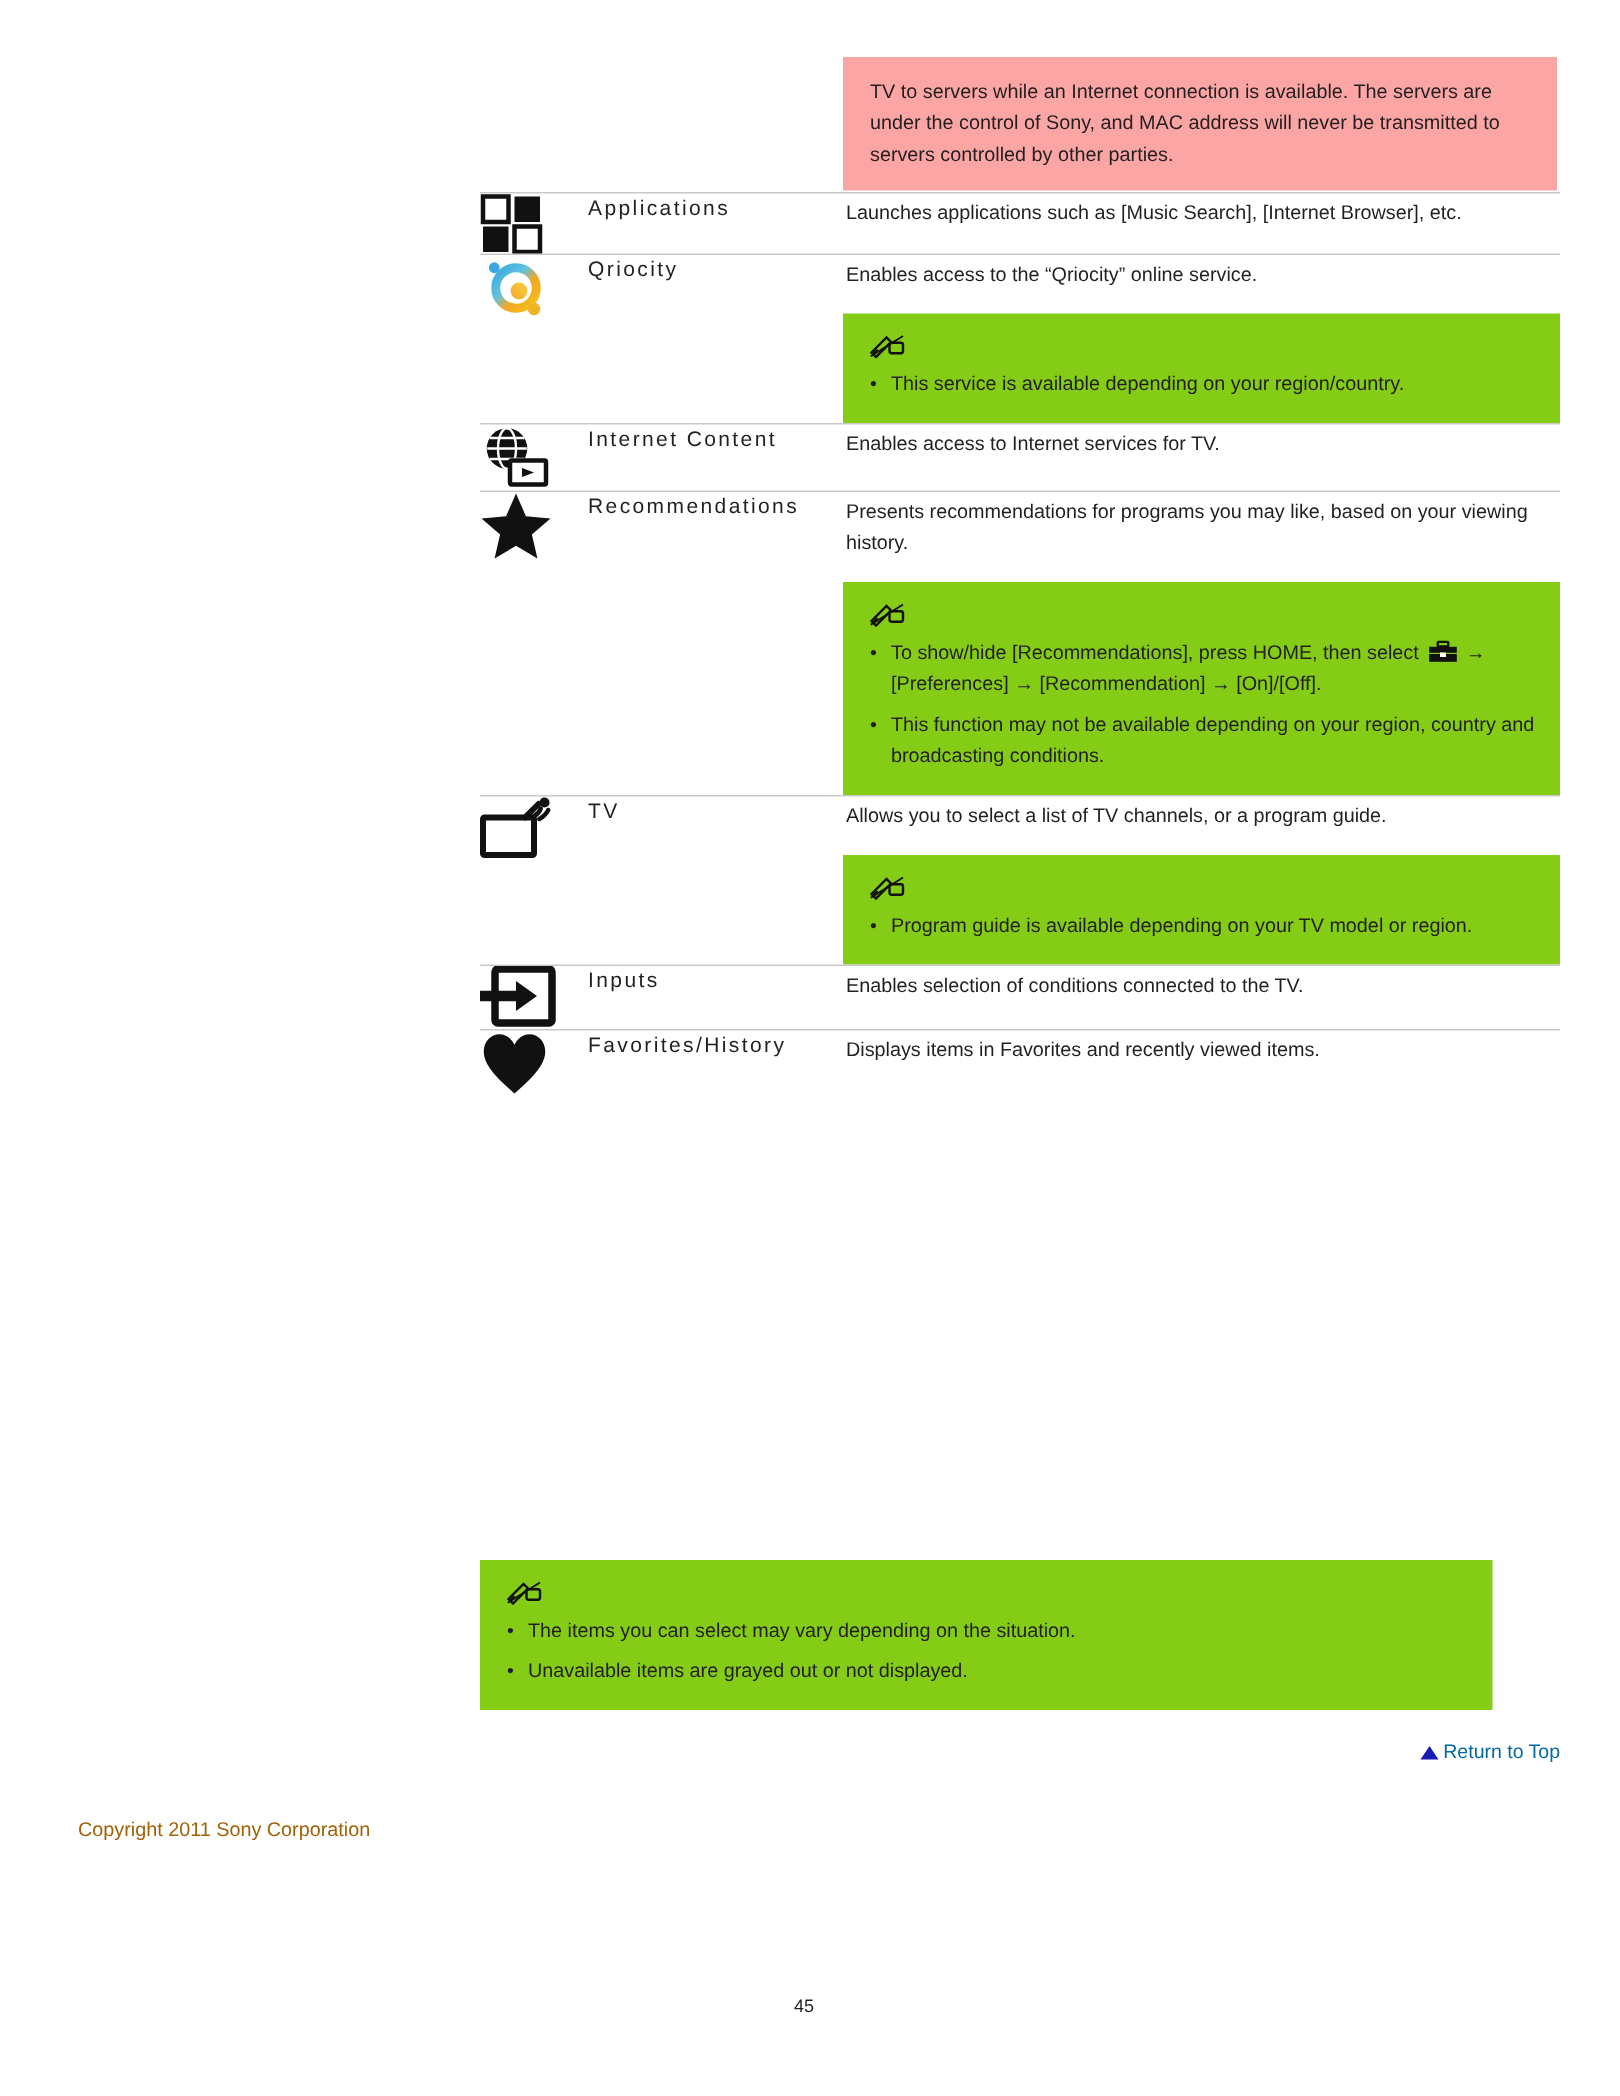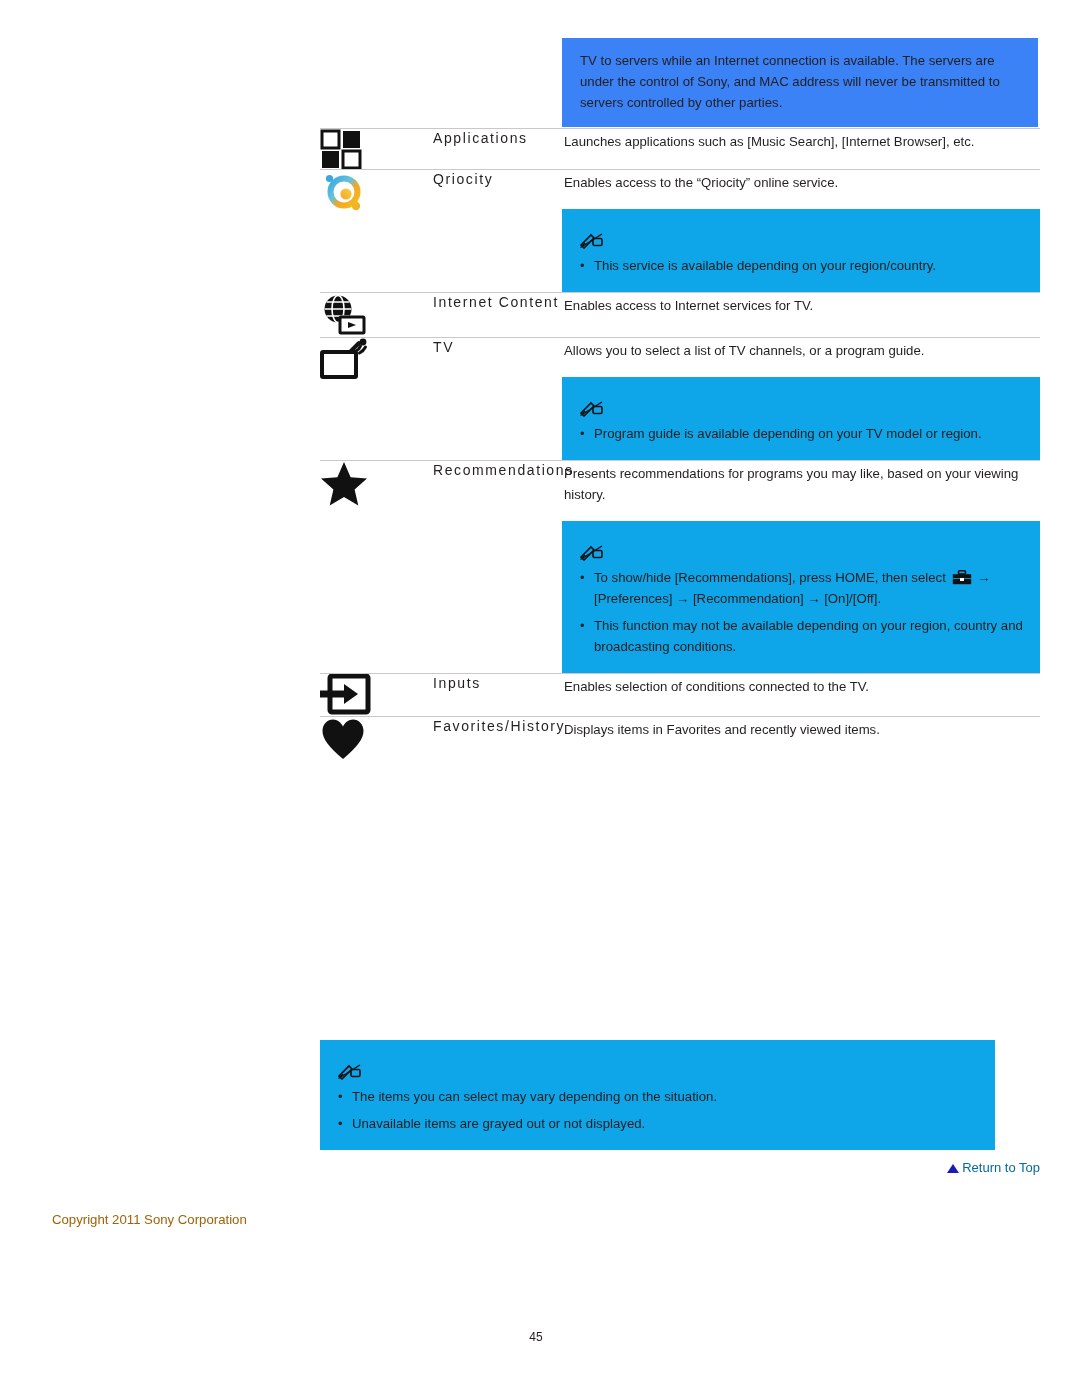--- a/index.html
+++ b/index.html
@@ -12,21 +12,21 @@
     position:relative;
     overflow:hidden;
   }
 
   
   .doc { position:absolute; left:0; top:0; width:1080px; }
 
   .top-note {
     position:absolute;
     left:562px; top:38px; width:476px;
-    background:#3b82f6;
+    background:#fca5a5;
     padding:12px 35px 14px 18px;
   }
   .top-note p {
     margin:0;
     font-size:13.2px;
     line-height:21px;
     color:#231f20;
   }
 
   table.rows {
@@ -45,34 +45,33 @@
   td.c-icon   { width:72px;  padding:14px 0 22px 4px; }
   td.c-label  { width:170px; padding:18px 8px 22px 0; }
   td.c-desc   { width:478px; padding:18px 0 20px 0; }
 
   .lbl {
     font-size:14px;
     letter-spacing:1.6px;
     color:#231f20;
     white-space:nowrap;
     line-height:18px;
-    margin-left:41px;
   }
   .desc {
     font-size:13.2px;
     line-height:21px;
     color:#231f20;
     margin:2px;
   }
 
   
   .note {
-    background:#0ea5e9;
+    background:#84cc16;
     margin-top:16px;
-    padding:22px 16px 14px 16px;
+    padding:12px 16px 14px 16px;
   }
   .note.standalone {
     position:absolute;
     left:320px;
     width:675px;
     margin-top:0;
   }
   .note-icon { display:block; margin:2px 0 6px 2px; }
   .note ul { margin:0; padding:0; list-style:none; }
   .note li {
@@ -211,53 +210,20 @@
             <rect x="20" y="24" width="24" height="16" rx="1" fill="#fff" stroke="#111" stroke-width="3"></rect>
             <path d="M28 29 L36 32 L28 35 Z" fill="#111"></path>
           </svg>
         </span>
       </td>
       <td class="c-label">
         <span class="lbl">Internet Content</span>
       </td>
       <td class="c-desc">
         <p class="desc">Enables access to Internet services for TV.</p>
-      </td>
-    </tr>
-
-    <tr>
-      <td class="c-icon">
-        <span>
-          <svg width="50" height="44" viewBox="0 0 50 44">
-            <rect x="2" y="14" width="34" height="25" rx="1" fill="#fff" stroke="#111" stroke-width="4"></rect>
-            <path d="M30 14 L39 5" stroke="#111" stroke-width="4" stroke-linecap="round"></path>
-            <circle cx="43" cy="4" r="3.4" fill="#111"></circle>
-            <path d="M36 13 A9 9 0 0 0 40.5 8" fill="none" stroke="#111" stroke-width="3" stroke-linecap="round"></path>
-            <path d="M39.5 15 A14 14 0 0 0 45.5 9" fill="none" stroke="#111" stroke-width="3" stroke-linecap="round"></path>
-          </svg>
-        </span>
-      </td>
-      <td class="c-label">
-        <span class="lbl">TV</span>
-      </td>
-      <td class="c-desc">
-        <p class="desc">Allows you to select a list of TV channels, or a program guide.</p>
-        <div class="note">
-          <span class="note-icon">
-            <svg width="24" height="16" viewBox="0 0 24 16">
-              <path d="M1 12 L11 2 L14 5 L4 15 Z" fill="none" stroke="#111" stroke-width="1.6"></path>
-              <path d="M2 13 L5 10" stroke="#111" stroke-width="1.4"></path>
-              <rect x="13" y="5.5" width="9" height="7" rx="1.5" fill="none" stroke="#111" stroke-width="1.6"></rect>
-              <path d="M0.5 14.5 L22 1" stroke="#111" stroke-width="1.3"></path>
-            </svg>
-          </span>
-          <ul>
-            <li>Program guide is available depending on your TV model or region.</li>
-          </ul>
-        </div>
       </td>
     </tr>
 
     <tr>
       <td class="c-icon">
         <span>
           <svg width="48" height="46" viewBox="0 0 48 46">
             <path d="M24 1 L30.6 16.2 L47 17.6 L34.6 28.4 L38.3 44.4 L24 35.9 L9.7 44.4 L13.4 28.4 L1 17.6 L17.4 16.2 Z" fill="#111"></path>
           </svg>
         </span>
@@ -282,20 +248,53 @@
                       <rect x="0.8" y="4.2" width="18.4" height="4" fill="#111"></rect>
                       <rect x="0.8" y="9" width="18.4" height="5.2" fill="#111"></rect>
                       <rect x="8" y="8" width="4" height="3" fill="#fff"></rect>
                     </svg></span><span> → [Preferences] → [Recommendation] → [On]/[Off].</span></li>
             <li>This function may not be available depending on your region, country and broadcasting conditions.</li>
           </ul>
         </div>
       </td>
     </tr>
 
+    <tr>
+      <td class="c-icon">
+        <span>
+          <svg width="50" height="44" viewBox="0 0 50 44">
+            <rect x="2" y="14" width="34" height="25" rx="1" fill="#fff" stroke="#111" stroke-width="4"></rect>
+            <path d="M30 14 L39 5" stroke="#111" stroke-width="4" stroke-linecap="round"></path>
+            <circle cx="43" cy="4" r="3.4" fill="#111"></circle>
+            <path d="M36 13 A9 9 0 0 0 40.5 8" fill="none" stroke="#111" stroke-width="3" stroke-linecap="round"></path>
+            <path d="M39.5 15 A14 14 0 0 0 45.5 9" fill="none" stroke="#111" stroke-width="3" stroke-linecap="round"></path>
+          </svg>
+        </span>
+      </td>
+      <td class="c-label">
+        <span class="lbl">TV</span>
+      </td>
+      <td class="c-desc">
+        <p class="desc">Allows you to select a list of TV channels, or a program guide.</p>
+        <div class="note">
+          <span class="note-icon">
+            <svg width="24" height="16" viewBox="0 0 24 16">
+              <path d="M1 12 L11 2 L14 5 L4 15 Z" fill="none" stroke="#111" stroke-width="1.6"></path>
+              <path d="M2 13 L5 10" stroke="#111" stroke-width="1.4"></path>
+              <rect x="13" y="5.5" width="9" height="7" rx="1.5" fill="none" stroke="#111" stroke-width="1.6"></rect>
+              <path d="M0.5 14.5 L22 1" stroke="#111" stroke-width="1.3"></path>
+            </svg>
+          </span>
+          <ul>
+            <li>Program guide is available depending on your TV model or region.</li>
+          </ul>
+        </div>
+      </td>
+    </tr>
+
 
     <tr>
       <td class="c-icon">
         <span>
           <svg width="52" height="42" viewBox="0 0 52 42">
             <rect x="10" y="2" width="38" height="36" rx="2" fill="#fff" stroke="#111" stroke-width="5"></rect>
             <path d="M0 20 H28" stroke="#111" stroke-width="7"></path>
             <path d="M24 10 L38 20 L24 30 Z" fill="#111"></path>
           </svg>
         </span>

